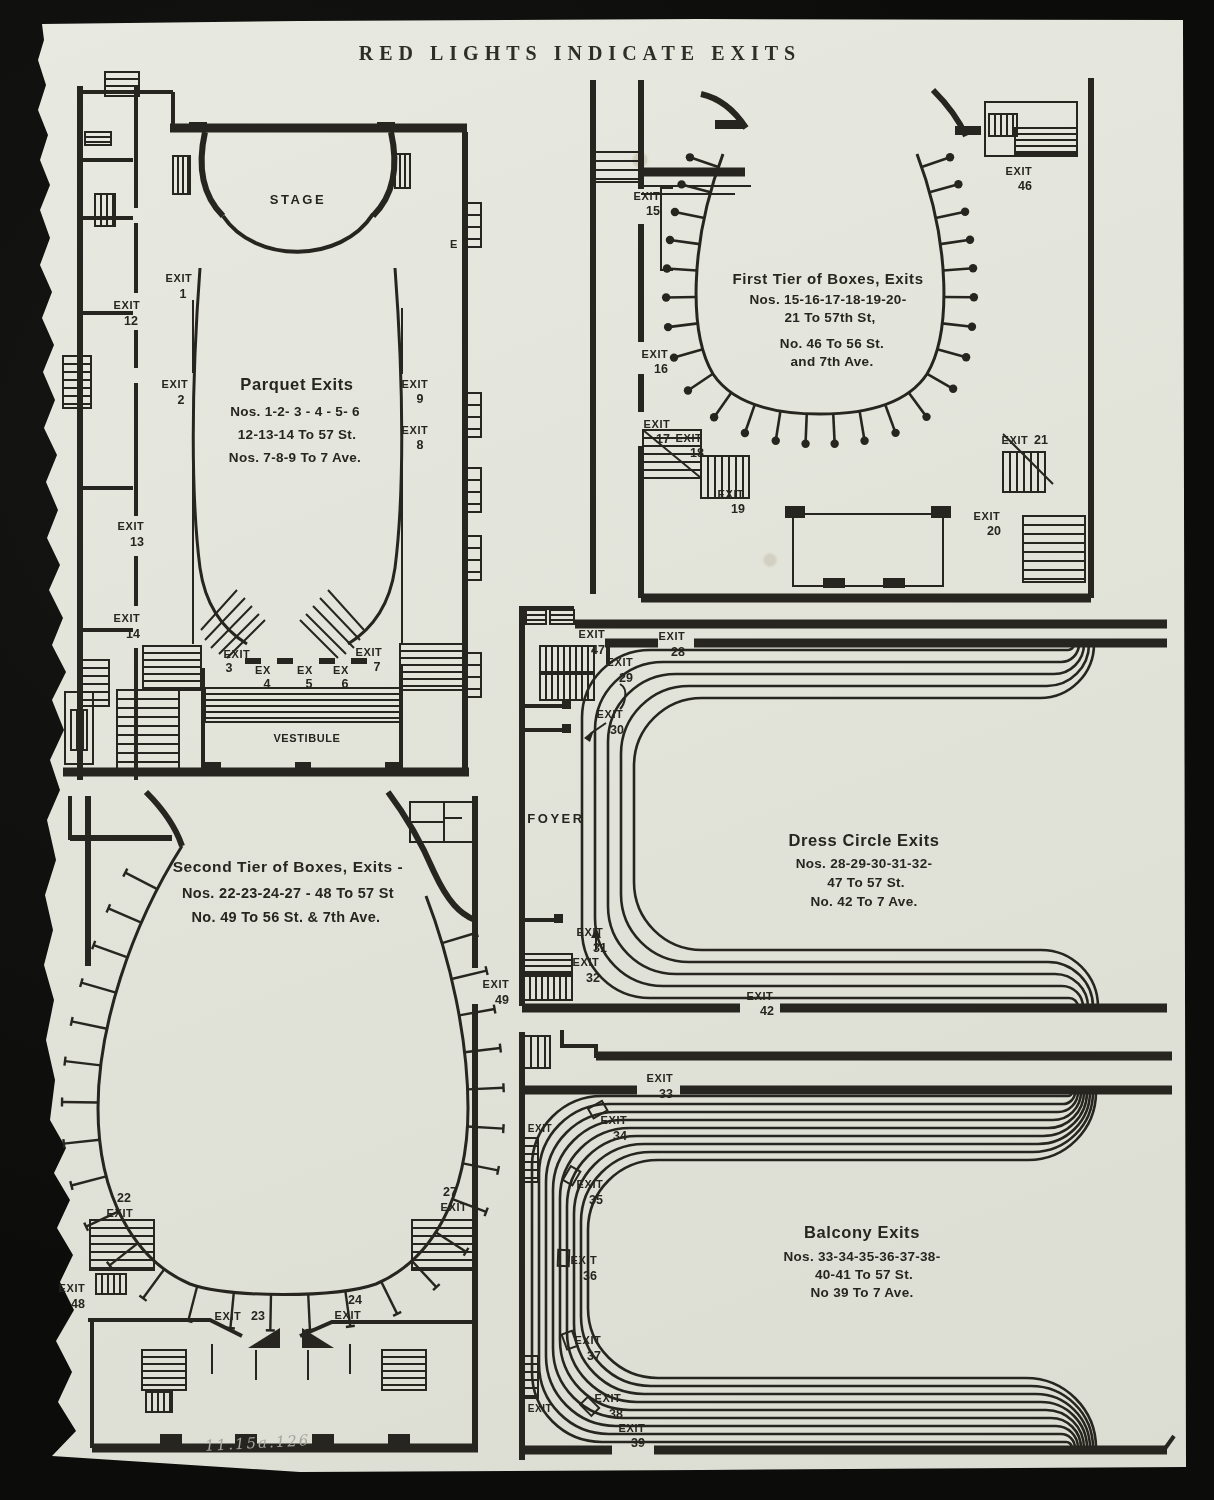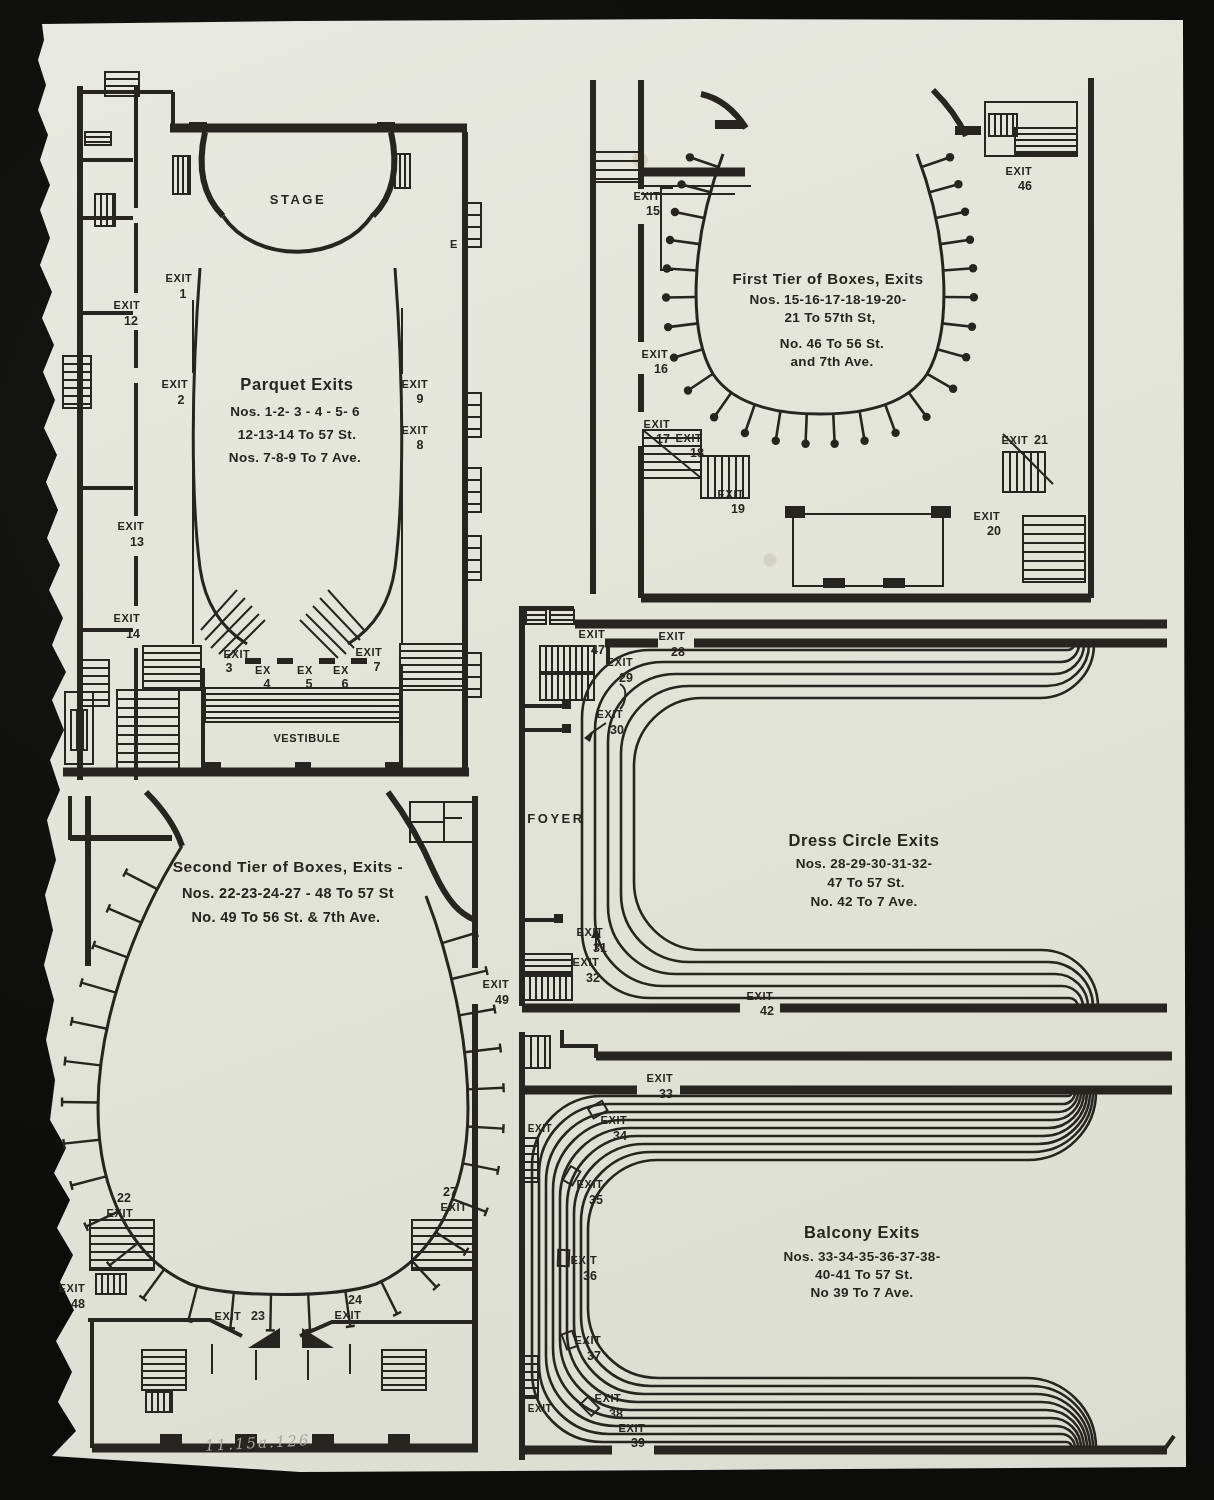--- a/index.html
+++ b/index.html
@@ -38,20 +38,21 @@
   .num{font-size:12.5px;}
   .ttl{font-size:16.5px;letter-spacing:.6px;}
   .ln{font-size:13.5px;letter-spacing:.3px;}
   .big{font-size:13px;letter-spacing:2.5px;}
 </style>
 </head>
 <body>
 
 <div id="stagewrap">
   <div id="paper"></div>
+  <div class="pgtitle">RED LIGHTS INDICATE EXITS</div>
 
   <svg style="left:55px;top:68px" width="455" height="724" viewBox="0 0 455 724">
     <g>
       <path class="wall" d="M25,18 V712"></path>
       <path class="wall8" d="M115,60 H412"></path>
       <path class="wall" d="M410,64 V704"></path>
       <path class="wall8" d="M8,704 H414"></path>
       <path class="wall4" d="M25,24 H118 M118,24 V60"></path>
       <path class="wall4" d="M25,92 H78 M25,150 H78 M25,245 H78 M25,420 H78 M25,562 H78"></path>
       <path class="wall4" d="M81,18 V140 M81,155 V225 M81,262 V300 M81,315 V448 M81,488 V538 M81,580 V712"></path>

